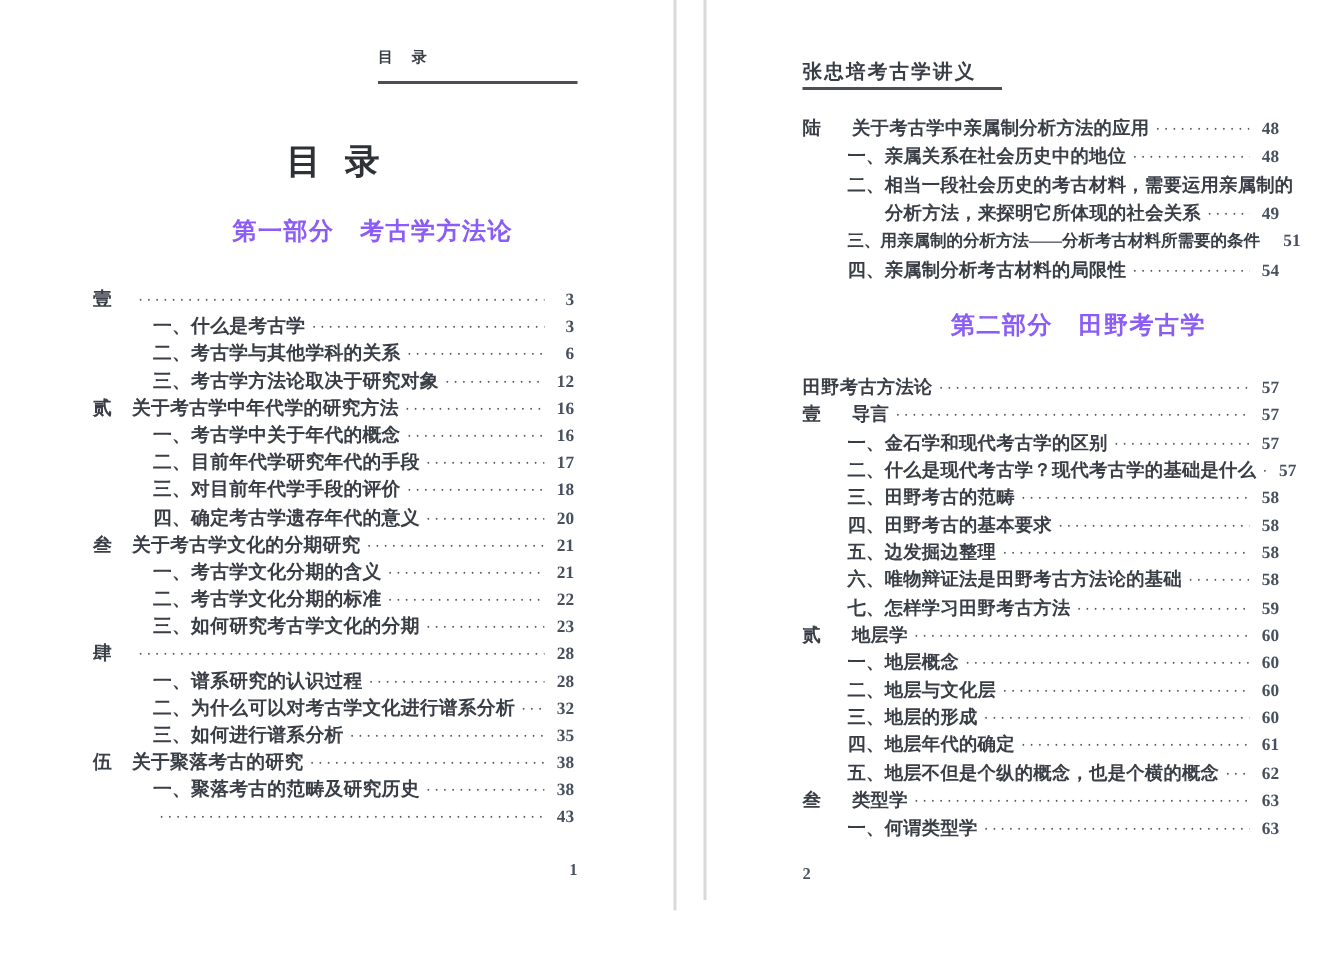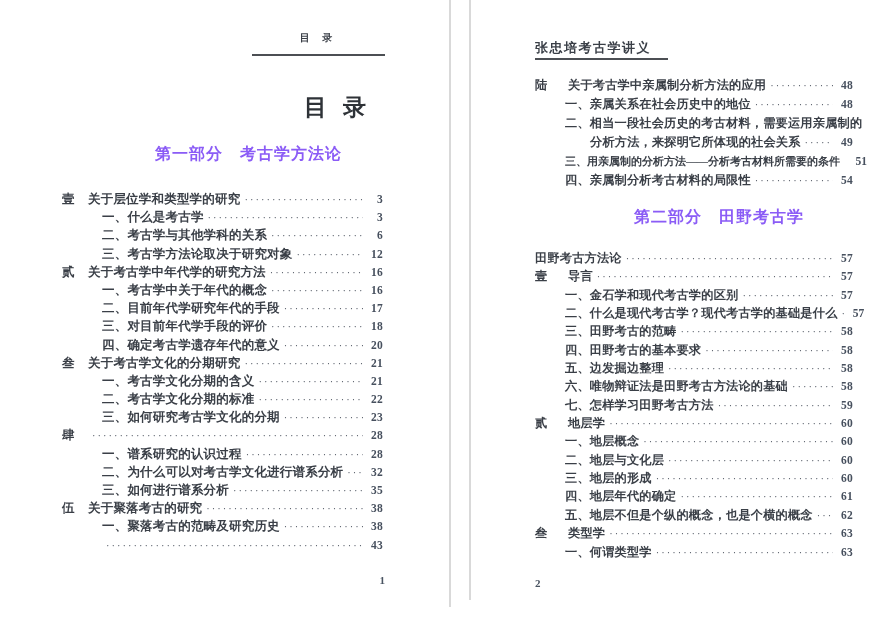--- a/index.html
+++ b/index.html
@@ -6,28 +6,28 @@
   .canvas{
     position:relative;width:896px;height:644px;background:#ffffff;overflow:hidden;
     font-family:"Liberation Serif","DejaVu Serif",serif;color:#3a3f47;
   }
   .page{position:absolute;inset:0;}
   .page-edge{position:absolute;top:0;background:#d9d9d9;width:2px;}
   .edge-left{left:449px;height:607px;}
   .edge-right{left:469px;height:600px;}
 
   .running-header{position:absolute;font-weight:600;color:#3a3f47;white-space:nowrap;}
-  .rh-left{left:252px;width:133px;top:31px;text-align:center;font-size:10px;letter-spacing:5px;}
+  .rh-left{left:252px;width:133px;top:31px;text-align:left;font-size:10px;letter-spacing:5px;}
   .rh-right{left:535px;top:39px;font-size:13px;letter-spacing:1.5px;}
   .header-rule{position:absolute;height:1.5px;background:#4c4f54;width:133px;}
   .rule-left{left:252px;top:54px;}
   .rule-right{left:535px;top:58px;}
 
   .toc-title{
-    position:absolute;left:62px;width:320px;top:92px;margin:0;text-align:right;
+    position:absolute;left:62px;width:320px;top:92px;margin:0;text-align:center;
     font-size:23px;font-weight:700;letter-spacing:16px;text-indent:16px;color:#2e3237;
   }
   .section-heading{
     position:absolute;margin:0;font-size:16px;font-weight:700;letter-spacing:1px;
     color:#8b5cf6;white-space:nowrap;
   }
   .sh-left{left:155px;top:144px;}
   .sh-right{left:634px;top:207px;}
 
   .toc-list{position:absolute;display:flex;flex-direction:column;}
@@ -67,21 +67,20 @@
   <div class="page-edge edge-right"></div>
 
   <section class="page">
     <div class="running-header rh-left">目 录</div>
     <div class="header-rule rule-left"></div>
     <h1 class="toc-title">目录</h1>
     <h2 class="section-heading sh-left">第一部分　考古学方法论</h2>
     <div class="toc-list list-left" id="list-left">
         <div class="row ch">
           <span class="num">壹</span>
-          <span class="label">关于层位学和类型学的研究</span>
           <span class="leader">··························································································</span>
           <span class="page-num">3</span>
         </div>
         <div class="row sub">
           <span class="label">一、什么是考古学</span>
           <span class="leader">··························································································</span>
           <span class="page-num">3</span>
         </div>
         <div class="row sub">
           <span class="label">二、考古学与其他学科的关系</span>

